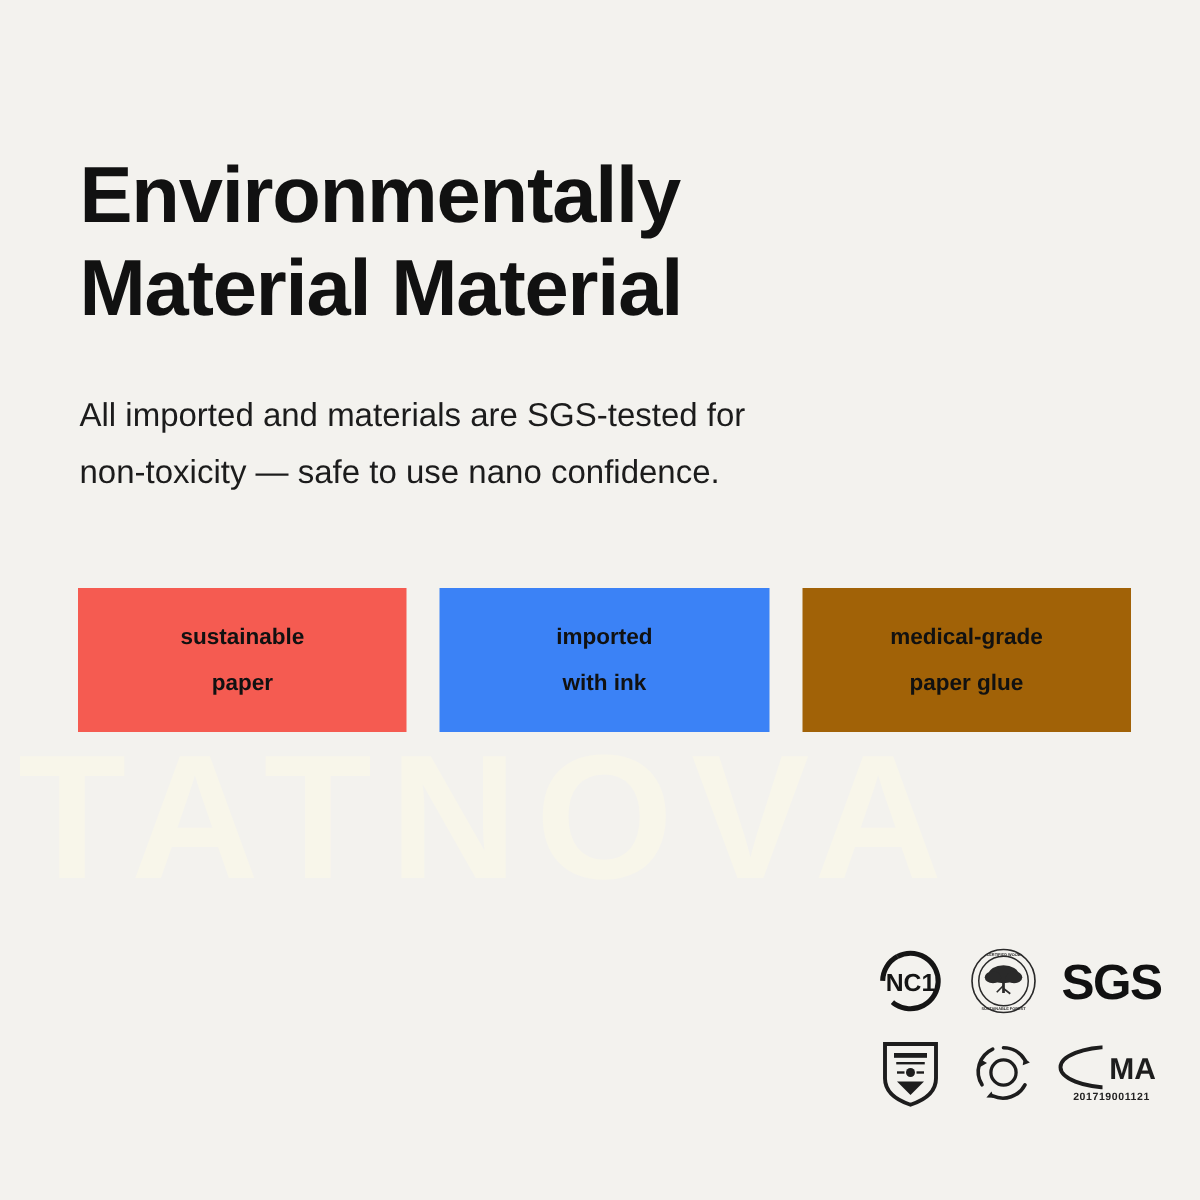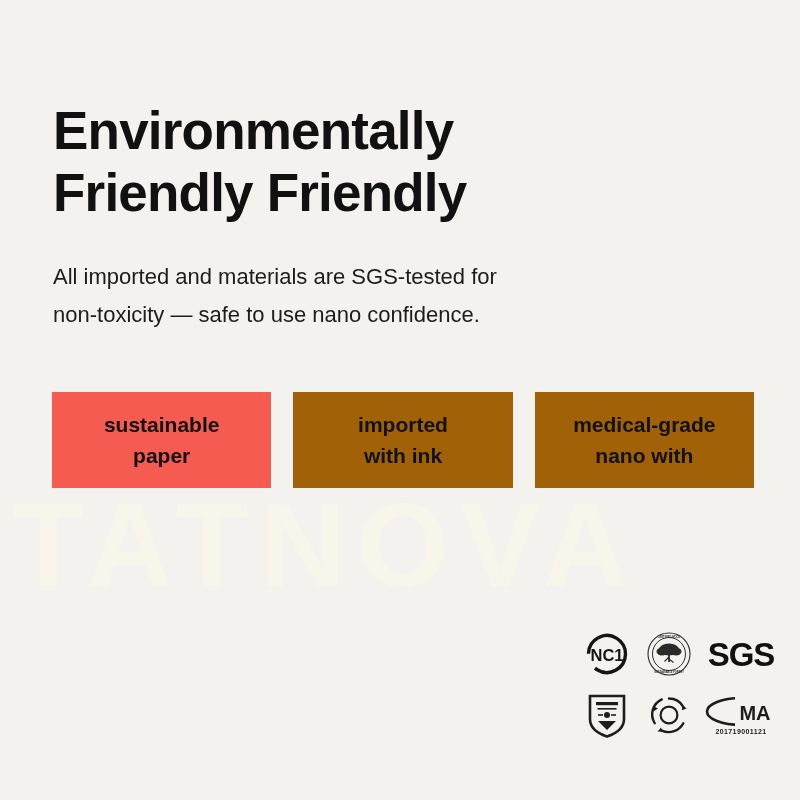--- a/index.html
+++ b/index.html
@@ -81,21 +81,21 @@
     display: flex;
     gap: 22px;
   }
   .mat-badge {
     flex: 1 1 0;
     display: flex;
     flex-direction: column;
     align-items: center;
     justify-content: center;
     font-family: "Liberation Sans", sans-serif;
-    font-size: 21px;
+    font-size: 15px;
     font-weight: 700;
     line-height: 31px;
     color: #111111;
     text-align: center;
   }
   .mat-badge .l1, .mat-badge .l2 { display: block; }
 
   
   #cert-grid {
     position: absolute;
@@ -144,43 +144,43 @@
 </style>
 </head>
 <body style="background-color: rgb(243, 242, 238);">
 
 <div id="page" style="background-color: rgb(243, 242, 238);">
 
   <div id="watermark" style="color: rgb(248, 246, 234);">TATNOVA</div>
 
   <h1 id="heading" style="color: rgb(17, 17, 17);">
     <span class="line">Environmentally</span>
-    <span class="line">Friendly Friendly</span>
+    <span class="line">Material Material</span>
   </h1>
 
   <p id="subcopy" style="color: rgb(28, 28, 28);">
     <span class="line">All imported and materials are SGS-tested for</span>
     <span class="line">non-toxicity — safe to use nano confidence.</span>
   </p>
 
   <div id="badge-row">
 
     <div class="mat-badge" style="background-color: rgb(245, 91, 81);">
       <span class="l1">sustainable</span>
       <span class="l2">paper</span>
     </div>
 
-    <div class="mat-badge" style="background-color: #a16207;">
+    <div class="mat-badge" style="background-color: #3b82f6;">
       <span class="l1">imported</span>
       <span class="l2">with ink</span>
     </div>
 
     <div class="mat-badge" style="background-color: #a16207;">
       <span class="l1">medical-grade</span>
-      <span class="l2">nano with</span>
+      <span class="l2">paper glue</span>
     </div>
 
   </div>
 
   <div id="cert-grid">
 
     <div class="cert">
       <svg width="44" height="44" viewBox="0 0 44 44" aria-hidden="true">
         <path d="M22 3.5 A18.5 18.5 0 1 1 21.9 3.5" fill="none" stroke="#151515" stroke-width="3.4" stroke-dasharray="80 16" stroke-linecap="butt" transform="rotate(-28 22 22)"></path>
         <text x="22" y="28.5" text-anchor="middle" font-family="Liberation Sans, sans-serif" font-size="16.5" font-weight="700" fill="#151515">NC1</text>

